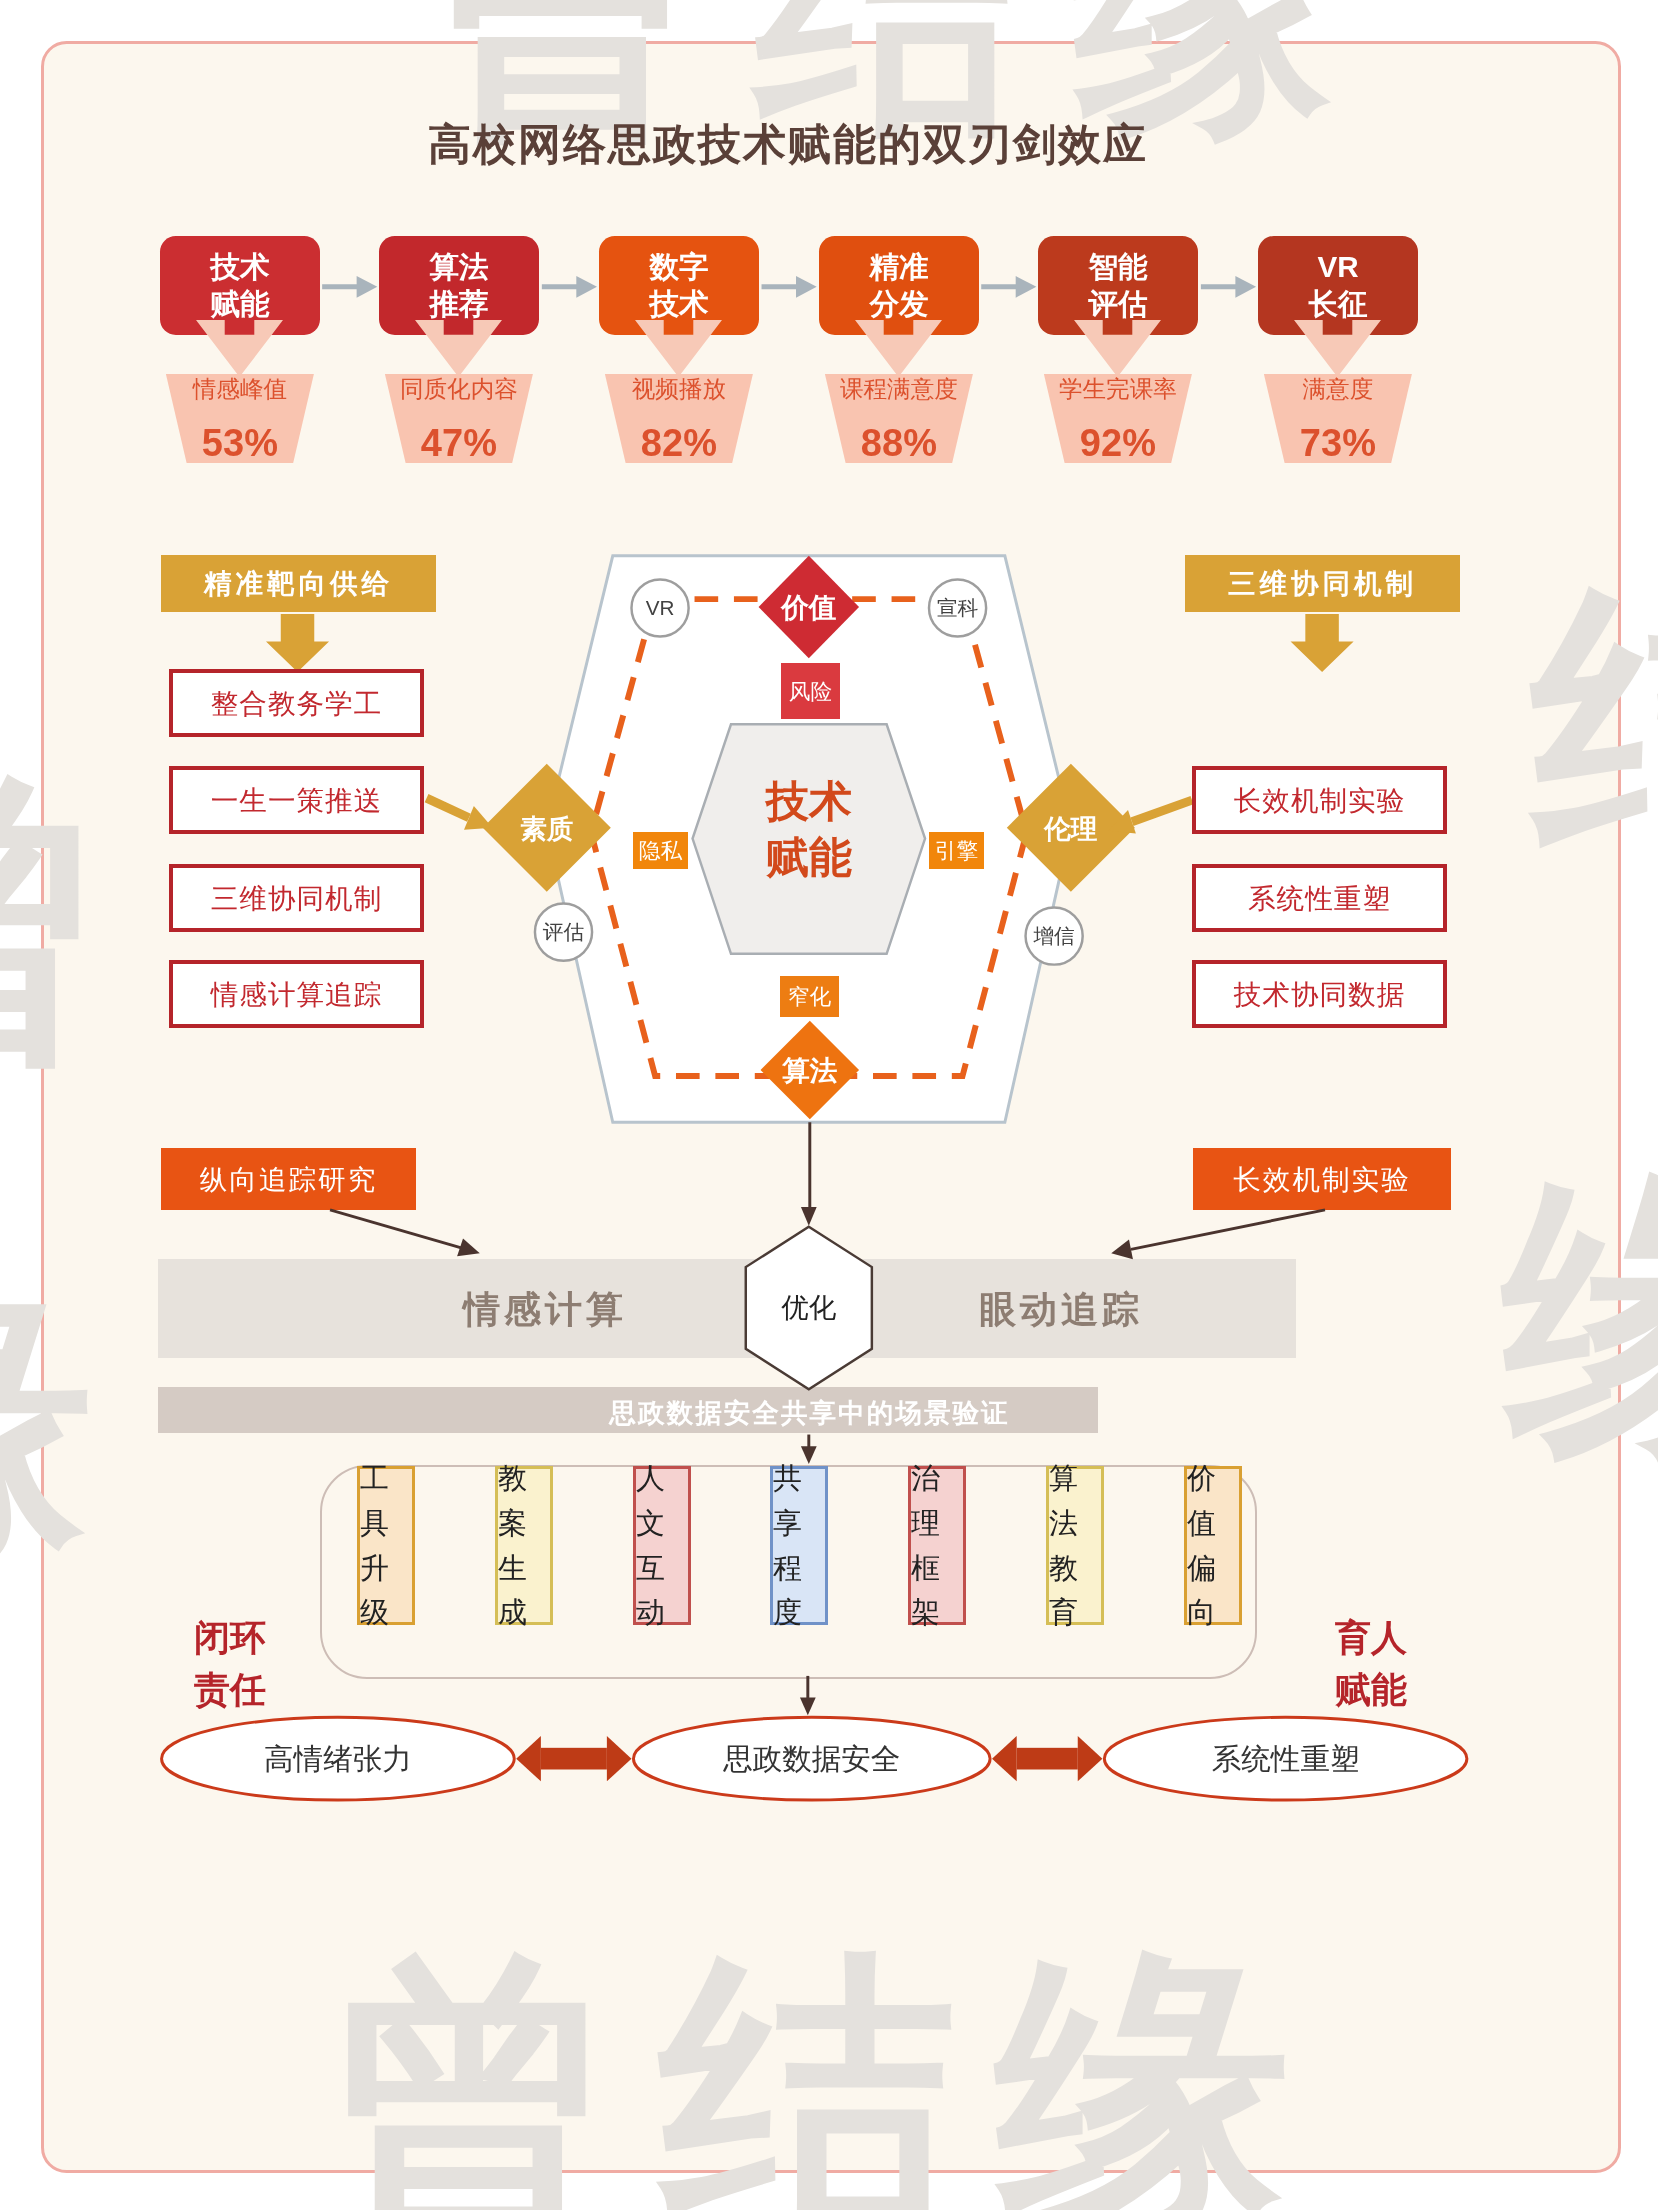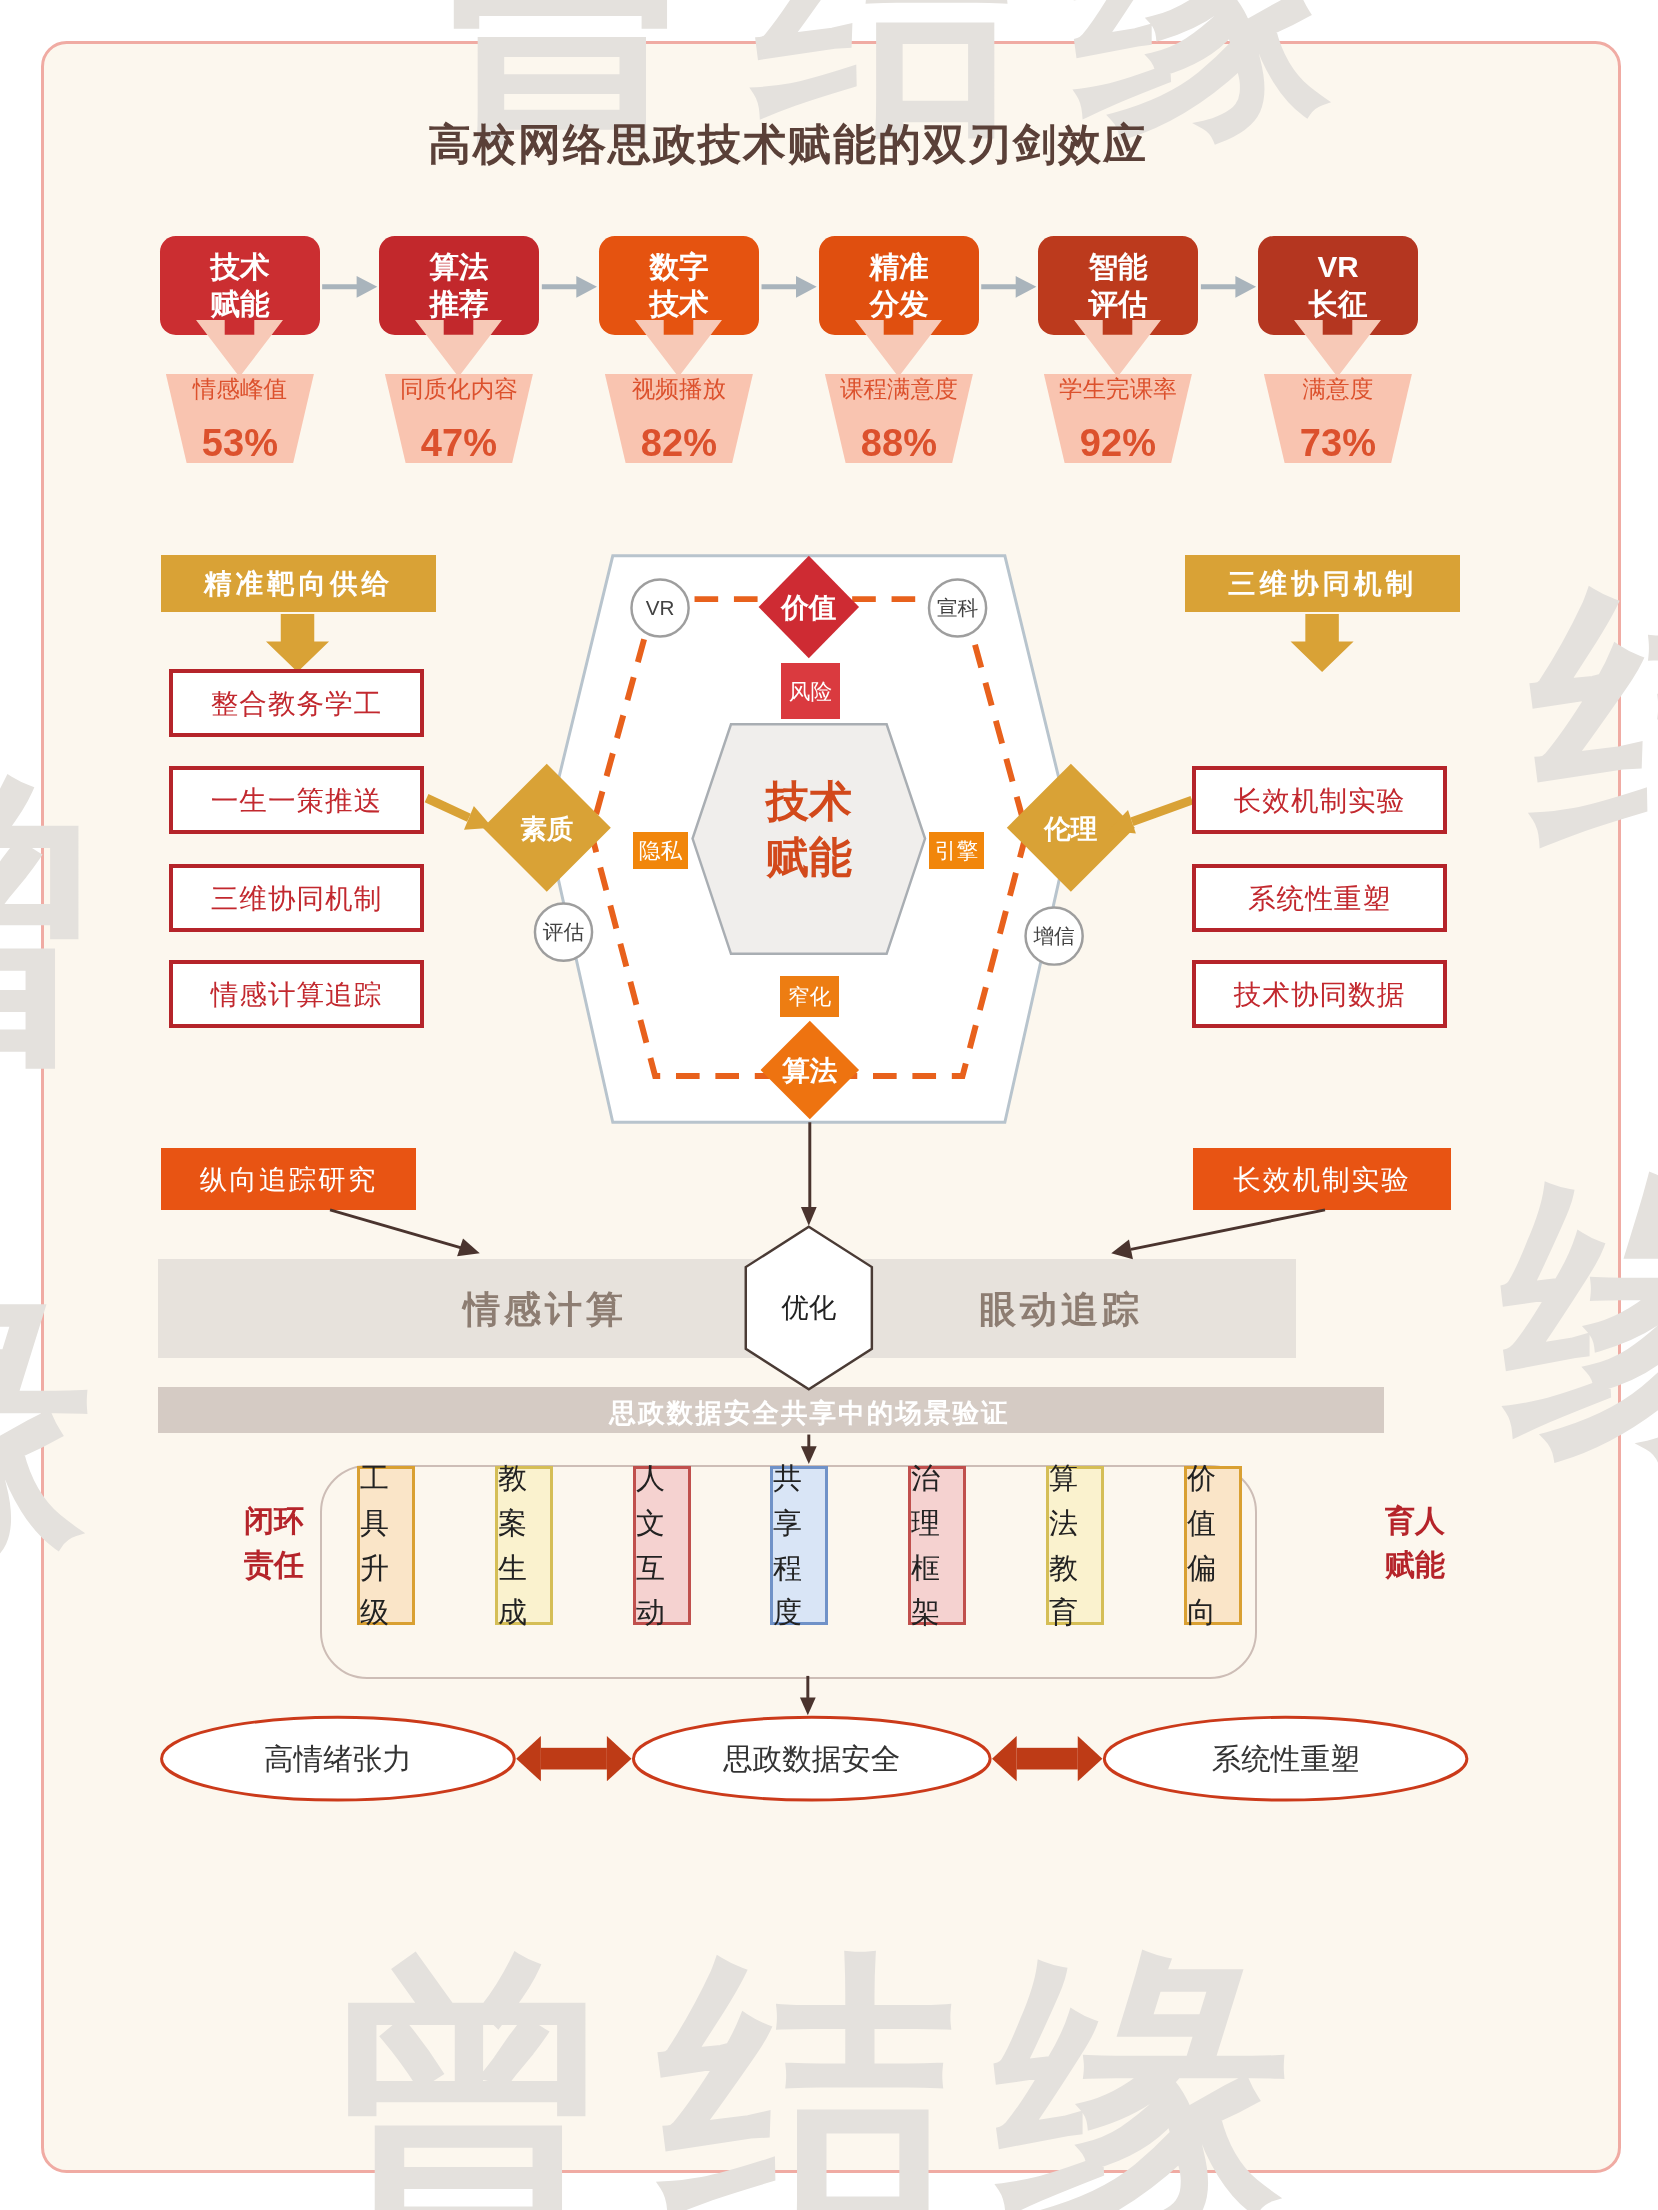--- a/index.html
+++ b/index.html
@@ -47,34 +47,34 @@
   .tag-red{background:#DA3A3F;} .tag-org{background:#F1860B;} .tag-org2{background:#ED7D12;}
   .hex-label{position:absolute;left:730px;top:774px;width:158px;text-align:center;color:#D2491B;
              font-size:43px;font-weight:900;line-height:1.3;white-space:pre-line;z-index:3;}
   
   .callout{position:absolute;top:1148px;height:62px;background:#E85413;color:#fff;font-size:27.6px;
            font-weight:500;letter-spacing:2px;display:flex;align-items:center;justify-content:center;z-index:3;}
   
   .band1{position:absolute;left:158px;top:1259px;width:1138px;height:99px;background:#E7E2DC;z-index:3;}
   .band1 span{position:absolute;top:25.6px;width:296px;text-align:center;font-size:37px;font-weight:bold;
               color:#8D7D72;letter-spacing:3.9px;}
-  .band2{position:absolute;left:158px;top:1387px;width:1226px;height:46px;background:#D5CBC4;z-index:3;}
+  .band2{position:absolute;left:158px;top:1387px;width:940px;height:46px;background:#D5CBC4;z-index:3;}
   .band2 span{position:absolute;left:356px;top:7.9px;width:591px;text-align:center;font-size:26.6px;
               font-weight:bold;color:#fff;letter-spacing:2px;}
   
   .vbox{position:absolute;left:320px;top:1465px;width:933px;height:210px;border:2px solid #CDBDB6;
         border-radius:47px;z-index:3;}
   .vbar{position:absolute;top:1466px;width:52px;height:153px;display:flex;align-items:center;
         justify-content:center;text-align:left;font-size:29px;color:#222;line-height:1.55;
         white-space:pre-line;z-index:3;margin-left:8px;}
   .b-gold{background:#FAE5C8;border:3px solid #D9A032;}
   .b-yel{background:#FAF2CE;border:3px solid #D5BE56;}
   .b-red{background:#F5D2D0;border:3px solid #C0504D;}
   .b-blue{background:#D9E5F6;border:3px solid #7092C8;}
-  .side-lab{position:absolute;top:1499px;width:148px;text-align:right;font-size:30px;font-weight:bold;
+  .side-lab{position:absolute;top:1612px;width:148px;text-align:center;font-size:36px;font-weight:bold;
             color:#B5242A;line-height:1.45;white-space:pre-line;z-index:3;}
   svg text{font-family:"Liberation Sans",sans-serif;}
   .circ-t{font-size:21px;fill:#424242;}
   .dia-t{font-size:28px;font-weight:bold;fill:#ffffff;}
   .dia-t2{font-size:27px;font-weight:bold;fill:#ffffff;}
   .ell-t{font-size:30px;fill:#333333;}
   .opt-t{font-size:28px;fill:#222222;}
 </style>
 </head>
 <body>

